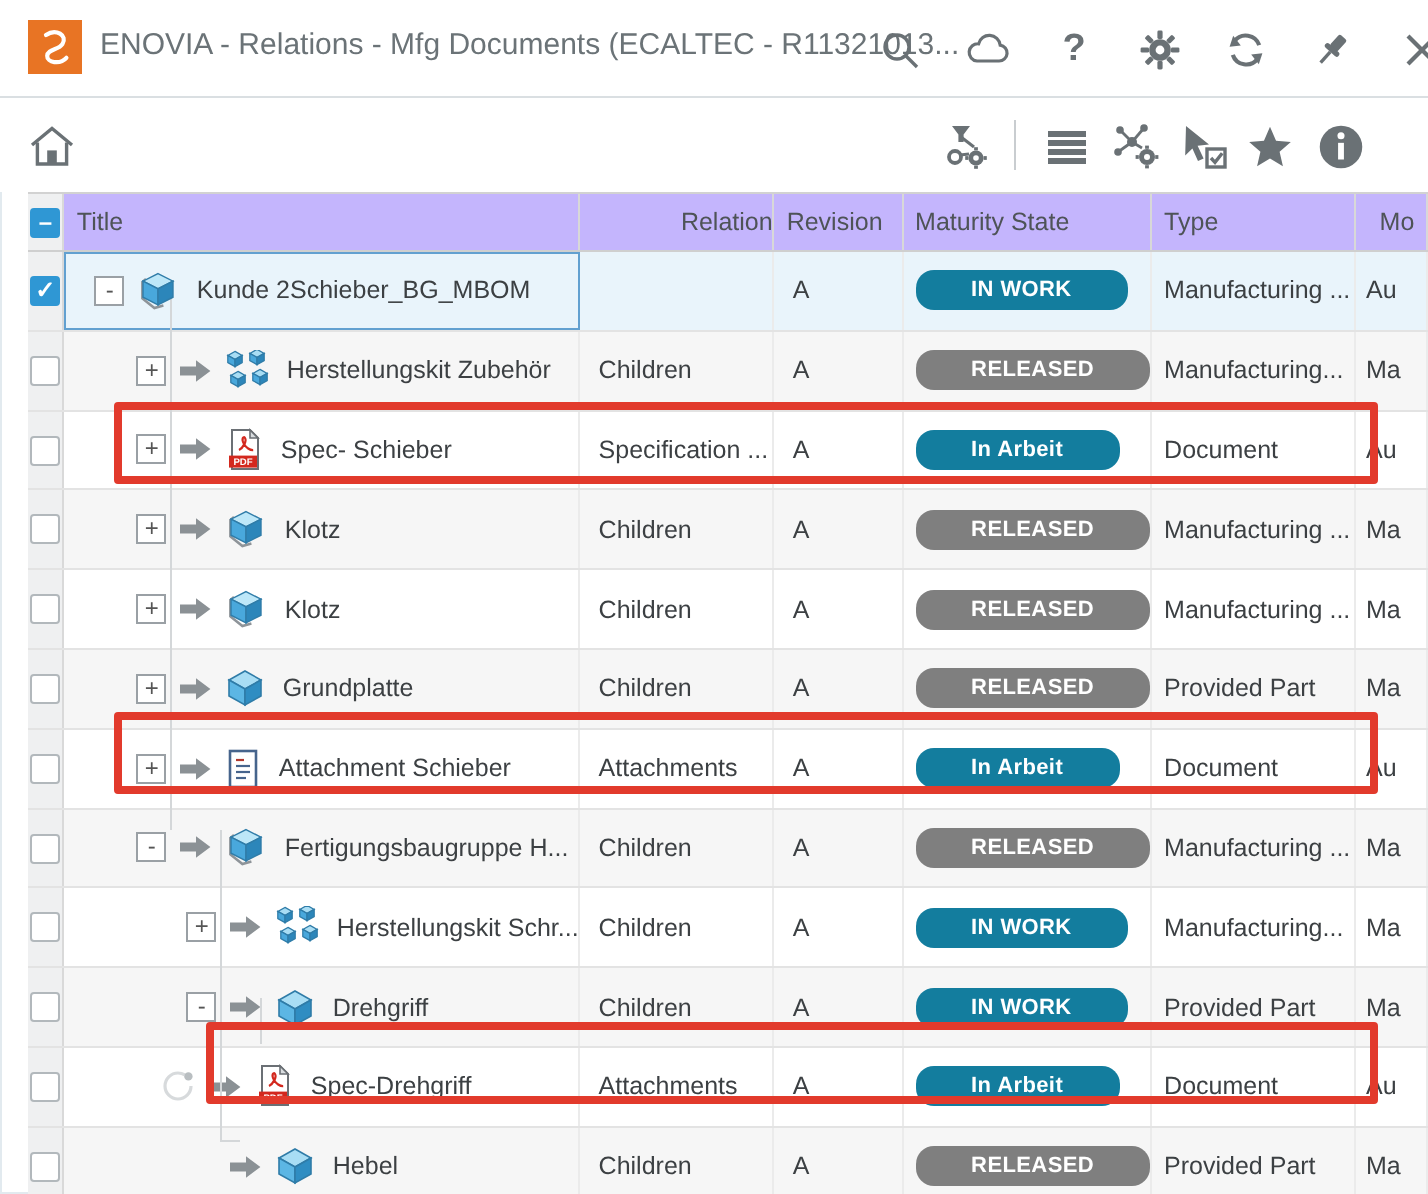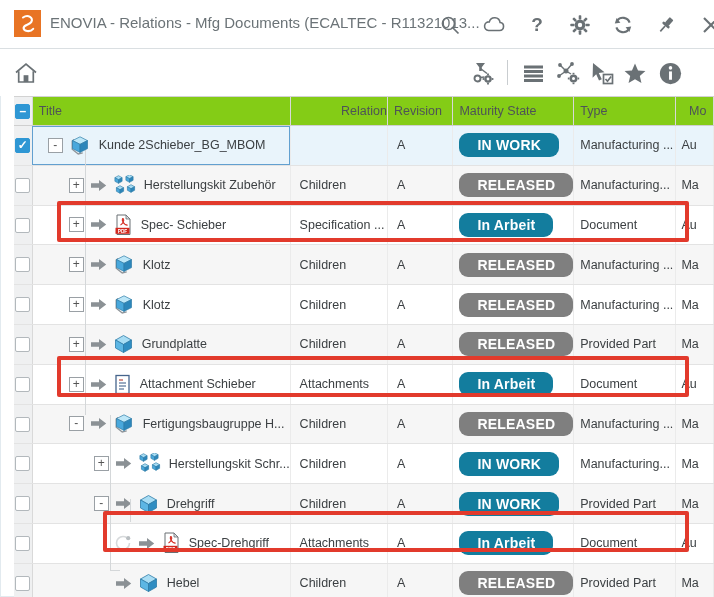--- a/index.html
+++ b/index.html
@@ -15,37 +15,37 @@
   .tb-icon{position:absolute;top:13px;width:24px;height:24px;display:flex;align-items:center;justify-content:center;cursor:pointer;}
   .help-glyph{font-size:19px;color:#6a7175;font-weight:bold;}
   
   .toolbar{position:absolute;top:49px;left:0;width:714px;height:47px;background:#fff;}
   .tool-icon{position:absolute;top:10px;width:28px;height:28px;display:flex;align-items:center;justify-content:center;cursor:pointer;}
   .tool-divider{position:absolute;top:11px;width:1px;height:25px;background:#c9cdd0;}
   
   .grid{position:absolute;top:96px;left:14px;border-top:1px solid #d2d2d2;}
   table{border-collapse:collapse;table-layout:fixed;}
   th,td{padding:0;border-bottom:1px solid #e3e3e3;border-right:1px solid #ebebeb;overflow:hidden;white-space:nowrap;}
-  th{height:28px;background:#84cc16;color:#4e5357;font-size:12.5px;font-weight:normal;text-align:left;padding-left:6px;border-right:1px solid #d8d8d8;border-bottom:1px solid #cfcfcf;}
+  th{height:28px;background:#c4b5fd;color:#4e5357;font-size:12.5px;font-weight:normal;text-align:left;padding-left:6px;border-right:1px solid #d8d8d8;border-bottom:1px solid #cfcfcf;}
   td{height:38.8px;font-size:12.5px;color:#3c4043;}
   tr.odd td{background:#fff;}
   tr.even td{background:#f6f6f6;}
   td.cb-cell, th.cb-cell{background:#eff0f1 !important;border-right:1px solid #d9d9d9;text-align:center;padding-left:0;}
   tr.selected td{background:#e9f4fb;}
   tr.selected td.title-cell{outline:1px solid #62a0d0;outline-offset:-1px;}
   .checkbox{display:inline-block;width:15px;height:15px;background:#fff;border:1px solid #b2b8bc;border-radius:2px;vertical-align:middle;box-sizing:border-box;cursor:pointer;}
   .checkbox.checked,.checkbox.indet{background:#2f97d4;border-color:#2f97d4;color:#fff;font-size:12px;line-height:13px;font-weight:bold;text-align:center;}
   .title-inner{display:flex;align-items:center;height:100%;}
   .expander{position:relative;z-index:2;width:15px;height:15px;box-sizing:border-box;border:1px solid #9aa0a5;background:#fff;color:#555;font-size:12px;line-height:12px;text-align:center;flex:none;cursor:pointer;}
   .exp-spacer{width:15px;flex:none;}
   .rel-arrow{flex:none;margin-left:6px;display:flex;align-items:center;}
   .obj-icon{flex:none;margin-left:6px;display:flex;align-items:center;position:relative;z-index:2;}
   .row-title{margin-left:8px;cursor:pointer;}
   .spinner{position:relative;z-index:2;flex:none;width:18px;height:18px;}
-  .badge{display:inline-block;margin-left:6px;padding:4px 18px 4px;border-radius:9px;color:#fff;font-size:14px;font-weight:bold;letter-spacing:.2px;}
+  .badge{display:inline-block;margin-left:6px;padding:4px 28px 4px;border-radius:9px;color:#fff;font-size:11px;font-weight:bold;letter-spacing:.2px;}
   .cell-pad{padding-left:9px;}
   .type-pad{padding-left:6px;}
   .mod-pad{padding-left:5px;}
   
   .hl-box{position:absolute;border:4px solid #e23a2c;border-radius:2px;z-index:6;pointer-events:none;}
   .tree-line{position:absolute;background:#d4d7d9;z-index:1;}
 </style>
 </head>
 <body>
 
@@ -496,21 +496,21 @@
           </td>
           <td class="cell-pad">Children</td>
           <td class="cell-pad">A</td>
           <td><span class="badge" style="background:#137d9e">IN WORK</span></td>
           <td class="type-pad">Provided Part</td>
           <td class="mod-pad">Ma</td>
         </tr>
         <tr class="odd">
           <td class="cb-cell"><span class="checkbox"></span></td>
           <td class="title-cell">
-            <div class="title-inner" style="padding-left:81px">
+            <div class="title-inner" style="padding-left:48px">
               <span class="spinner"><svg width="18" height="18" viewBox="0 0 18 18">
                   <circle cx="9" cy="9" r="6.5" fill="none" stroke="#d7dadc" stroke-width="1.6" stroke-dasharray="34 7"></circle>
                   <circle cx="14.2" cy="4.2" r="2.1" fill="#b9bec1"></circle>
                 </svg></span>
               <span class="rel-arrow">
                 <svg width="17" height="13" viewBox="0 0 17 13">
                   <path d="M1 4.2h8V1.1l7.2 5.4L9 11.9V8.8H1z" fill="#8b9195"></path>
                 </svg>
               </span>
               <span class="obj-icon">

